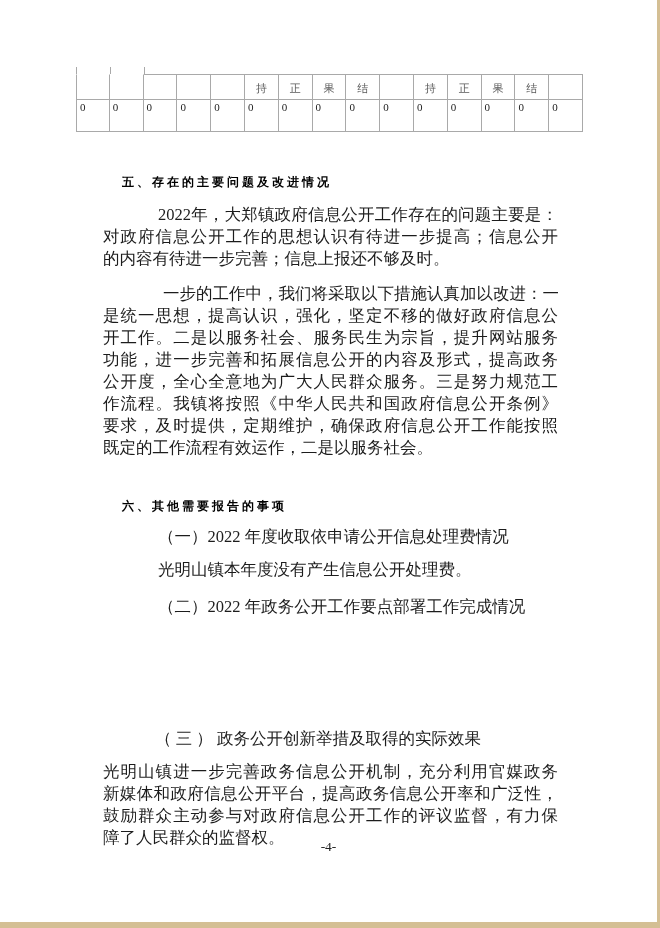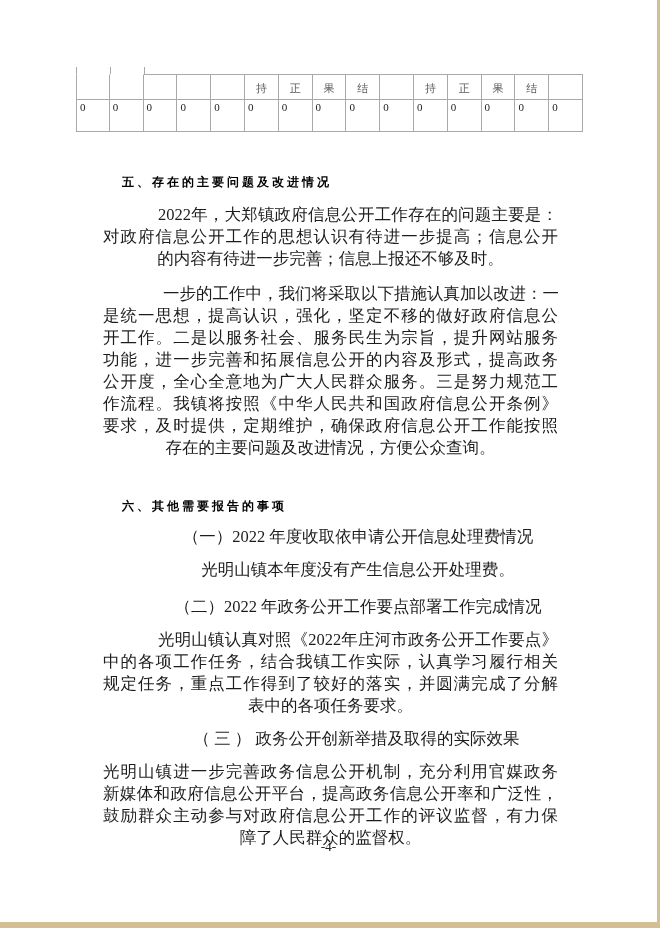--- a/index.html
+++ b/index.html
@@ -58,21 +58,21 @@
     color:#000;
     white-space:nowrap;
   }
   .para{position:absolute;left:103px;width:455px;}
   .line{
     height:22px;line-height:22px;
     font-size:16.5px;
     white-space:nowrap;
   }
   .jl{text-align:justify;text-align-last:justify;}
-  .ll{text-align:center;}
+  .ll{text-align:left;}
   .ind55{padding-left:55px;}
   .ind60{padding-left:60px;}
   .ind52{padding-left:52px;}
   .pageno{
     position:absolute;left:0;top:838px;width:657px;
     text-align:center;
     font-size:13.5px;line-height:18px;
     color:#222;
   }
 </style>
@@ -131,43 +131,37 @@
   </div>
 
   <div class="para" style="top:283px;">
     <div class="line jl ind60">一步的工作中，我们将采取以下措施认真加以改进：一</div>
     <div class="line jl">是统一思想，提高认识，强化，坚定不移的做好政府信息公</div>
     <div class="line jl">开工作。二是以服务社会、服务民生为宗旨，提升网站服务</div>
     <div class="line jl">功能，进一步完善和拓展信息公开的内容及形式，提高政务</div>
     <div class="line jl">公开度，全心全意地为广大人民群众服务。三是努力规范工</div>
     <div class="line jl">作流程。我镇将按照《中华人民共和国政府信息公开条例》</div>
     <div class="line jl">要求，及时提供，定期维护，确保政府信息公开工作能按照</div>
-    <div class="line ll">存在的主要问题及改进情况，方便公众查询。</div>
+    <div class="line ll">既定的工作流程有效运作，二是以服务社会。</div>
   </div>
 
   <div class="hdg" style="top:494px;text-align:right;">六、其他需要报告的事项</div>
 
   <div class="para" style="top:526px;">
     <div class="line ll ind55">（一）2022 年度收取依申请公开信息处理费情况</div>
   </div>
 
   <div class="para" style="top:559px;">
     <div class="line ll ind55">光明山镇本年度没有产生信息公开处理费。</div>
   </div>
 
   <div class="para" style="top:596px;">
     <div class="line ll ind55">（二）2022 年政务公开工作要点部署工作完成情况</div>
   </div>
 
-  <div class="para" style="top:629px;">
-    <div class="line jl ind55">光明山镇认真对照《2022年庄河市政务公开工作要点》</div>
-    <div class="line jl">中的各项工作任务，结合我镇工作实际，认真学习履行相关</div>
-    <div class="line jl">规定任务，重点工作得到了较好的落实，并圆满完成了分解</div>
-    <div class="line ll">表中的各项任务要求。</div>
-  </div>
 
   <div class="para" style="top:728px;">
     <div class="line ll ind52">（ 三 ） 政务公开创新举措及取得的实际效果</div>
   </div>
 
   <div class="para" style="top:761px;">
     <div class="line jl">光明山镇进一步完善政务信息公开机制，充分利用官媒政务</div>
     <div class="line jl">新媒体和政府信息公开平台，提高政务信息公开率和广泛性，</div>
     <div class="line jl">鼓励群众主动参与对政府信息公开工作的评议监督，有力保</div>
     <div class="line ll">障了人民群众的监督权。</div>

